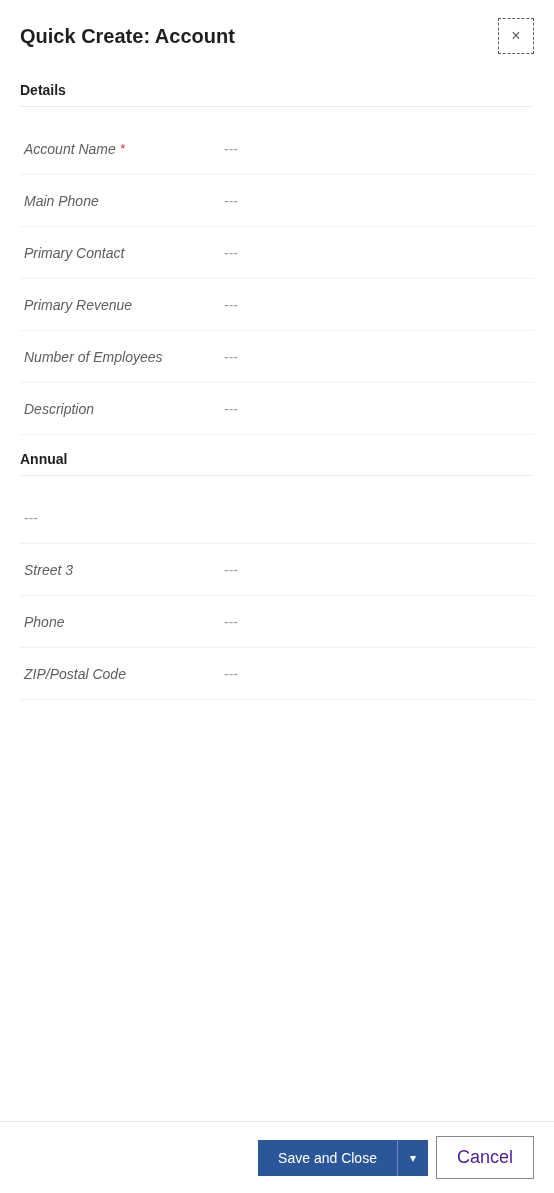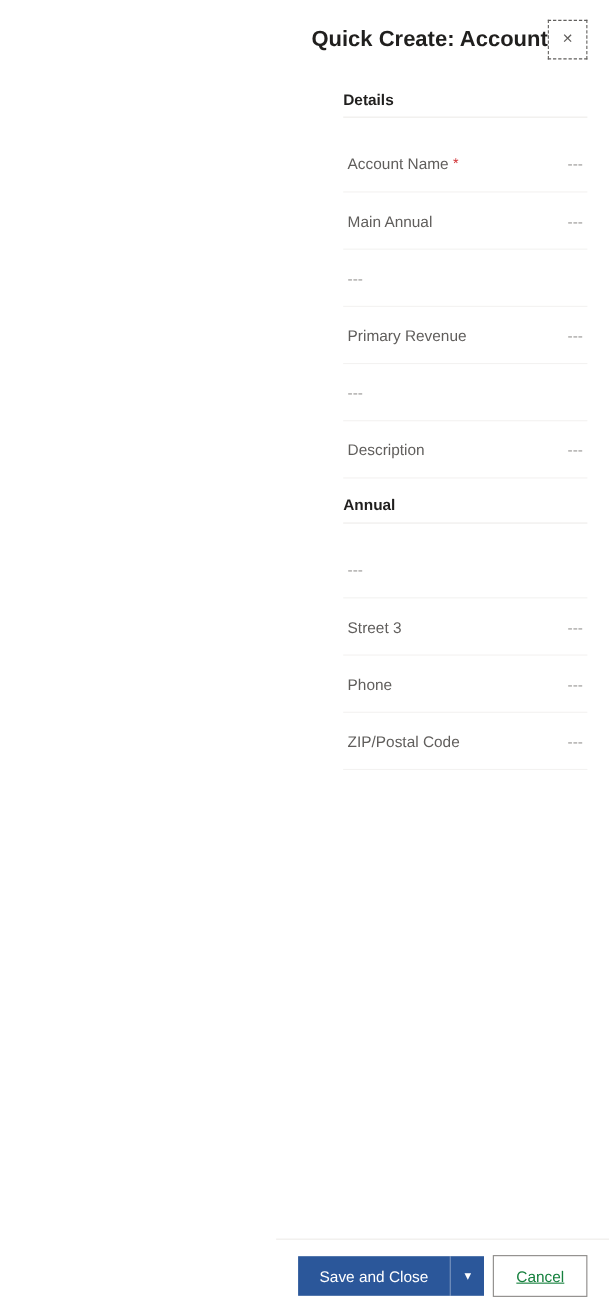--- a/index.html
+++ b/index.html
@@ -17,21 +17,20 @@
       min-height: 100vh;
     }
 
     .modal-container {
       width: 554px;
       min-height: 1193px;
       background: #ffffff;
       display: flex;
       flex-direction: column;
       position: relative;
-      align-items: flex-end;
     }
 
     .modal-header {
       display: flex;
       align-items: center;
       justify-content: space-between;
       padding: 18px 20px 12px 20px;
       border-bottom: none;
     }
 
@@ -78,20 +77,21 @@
     }
 
     .field-label {
       width: 200px;
       font-size: 14px;
       color: #605e5c;
       display: flex;
       align-items: center;
       gap: 4px;
       flex-shrink: 0;
+      font-style: italic;
     }
 
     .required-star {
       color: #d13438;
       font-size: 13px;
     }
 
     .field-value {
       font-size: 14px;
       color: #201f1e;
@@ -130,28 +130,27 @@
       border-left: 1px solid rgba(255,255,255,0.3);
       padding: 10px 12px;
       font-size: 12px;
       cursor: pointer;
       display: flex;
       align-items: center;
     }
 
     .btn-cancel {
       background: #ffffff;
-      color: #15803d;
+      color: #4c1d95;
       border: 1px solid #8a8886;
       padding: 10px 20px;
-      font-size: 14px;
+      font-size: 18px;
       font-weight: 500;
       cursor: pointer;
       margin-left: 8px;
-      text-decoration: underline;
     }
 
     .save-btn-group {
       display: flex;
       align-items: stretch;
     }
   </style>
 </head>
 <body>
 
@@ -169,34 +168,40 @@
   <div class="section-header">Details</div>
       <div class="field-row">
         <div class="field-label">
           <span>Account Name</span>
           <span class="required-star">*</span>
         </div>
         <div class="field-value field-placeholder">---</div>
       </div>
       <div class="field-row">
         <div class="field-label">
-          <span>Main Annual</span>
-        </div>
-        <div class="field-value field-placeholder">---</div>
-      </div>
-      <div class="field-row">
+          <span>Main Phone</span>
+        </div>
+        <div class="field-value field-placeholder">---</div>
+      </div>
+      <div class="field-row">
+        <div class="field-label">
+          <span>Primary Contact</span>
+        </div>
         <div class="field-value field-placeholder">---</div>
       </div>
       <div class="field-row">
         <div class="field-label">
           <span>Primary Revenue</span>
         </div>
         <div class="field-value field-placeholder">---</div>
       </div>
       <div class="field-row">
+        <div class="field-label">
+          <span>Number of Employees</span>
+        </div>
         <div class="field-value field-placeholder">---</div>
       </div>
       <div class="field-row">
         <div class="field-label">
           <span>Description</span>
         </div>
         <div class="field-value field-placeholder">---</div>
       </div>
       <div class="section-header">Annual</div>
       <div class="field-row">

